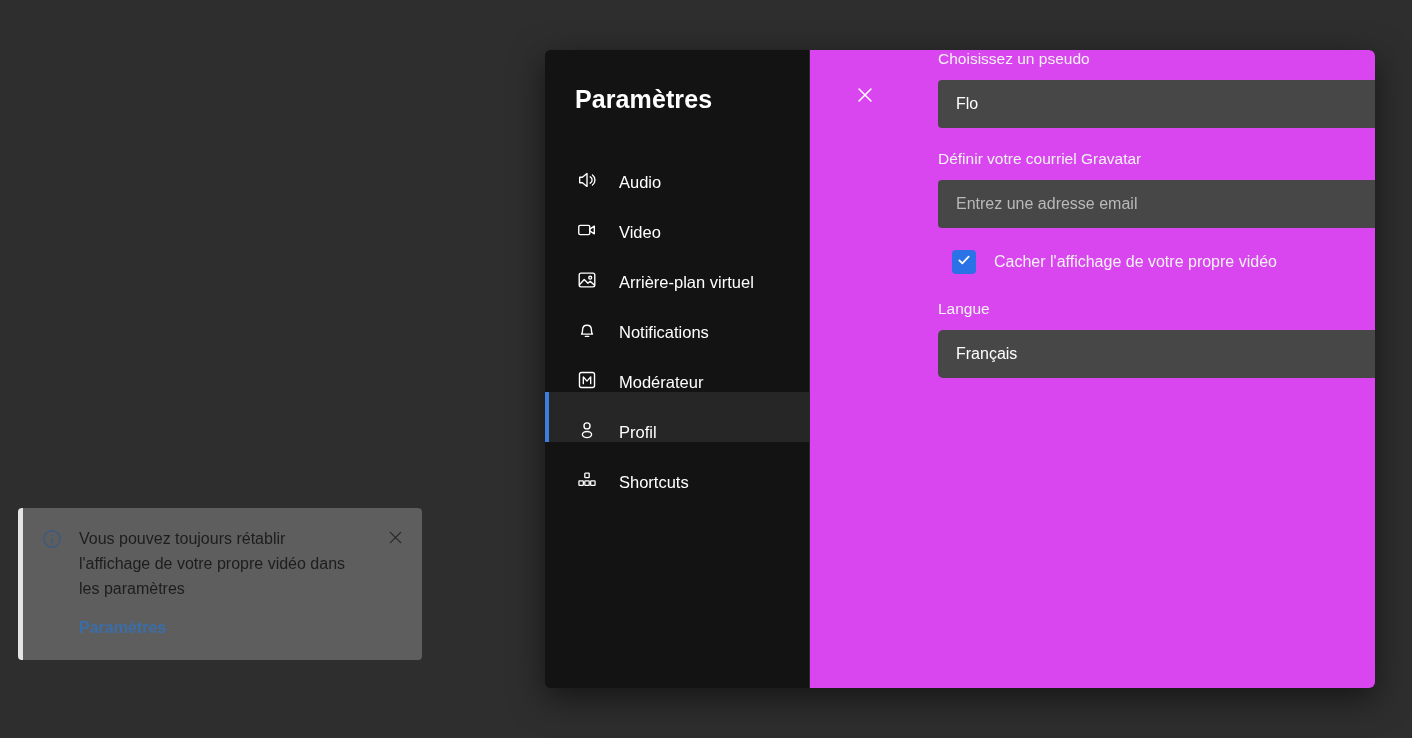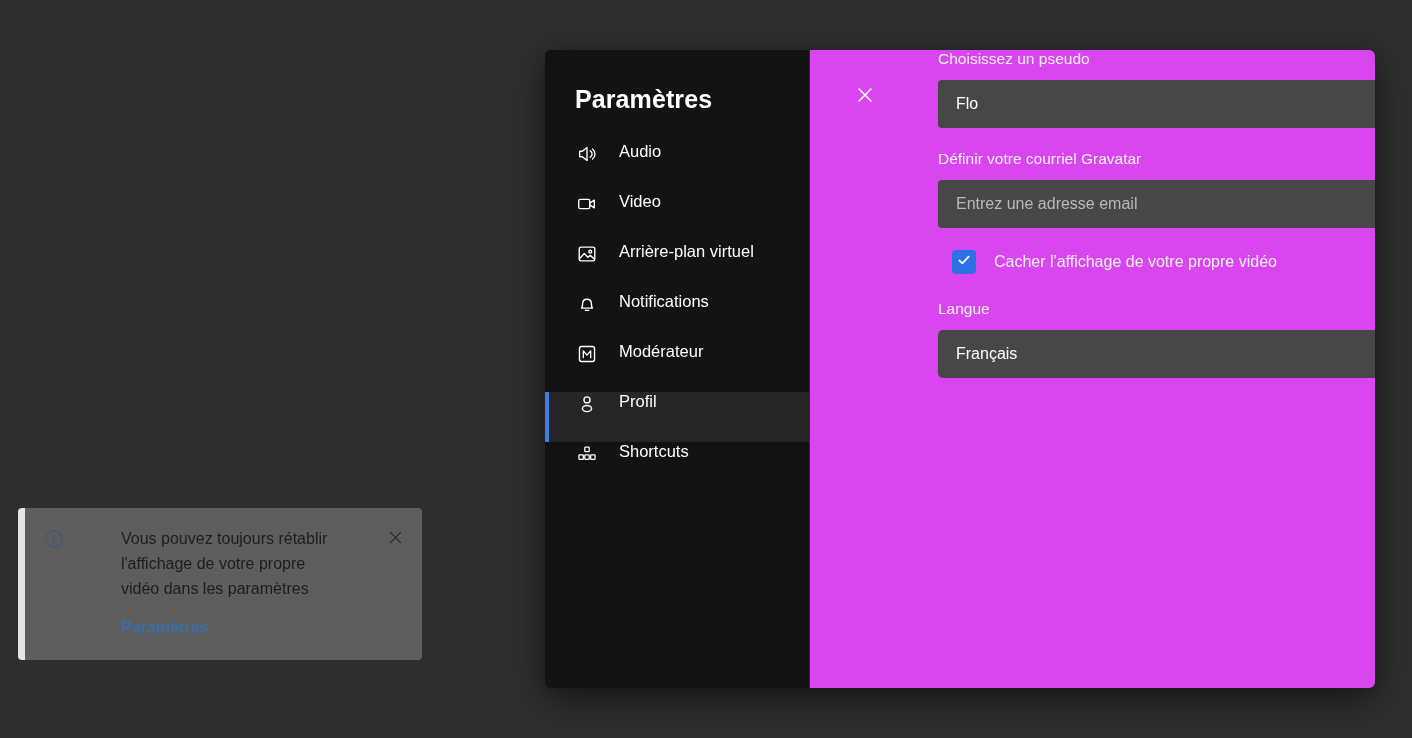--- a/index.html
+++ b/index.html
@@ -35,21 +35,21 @@
   .dialog-title {
     color: #ffffff;
     font-size: 25px;
     font-weight: bold;
     padding: 35px 0 0 30px;
     letter-spacing: .1px;
   }
   .nav { margin-top: 28px; }
   .nav-item {
     display: flex;
-    align-items: flex-start;
+    align-items: flex-end;
     height: 50px;
     padding-left: 30px;
     color: #ffffff;
     font-size: 16.5px;
     position: relative;
     cursor: pointer;
   }
   .nav-item.active { background: #262626; }
   .nav-item.active::before {
     content: "";
@@ -187,25 +187,24 @@
     border-radius: 5px;
     cursor: pointer;
   }
 
   
   .toast {
     position: absolute;
     left: 18px; top: 508px;
     width: 404px; height: 152px;
     background: #5e5e5e;
-    border-left: 7px solid #e5e5e5;
+    border-left: 5px solid #e5e5e5;
     border-radius: 4px;
     display: flex;
     padding: 18px 16px 0 18px;
-    gap: 40px;
   }
   .toast-icon { flex: 0 0 24px; margin-right: 14px; margin-top: 2px; }
   .toast-body { flex: 1 1 auto; }
   .toast-text {
     color: #1d1d1d;
     font-size: 16px;
     line-height: 25px;
     max-width: 268px;
   }
   .toast-link {

